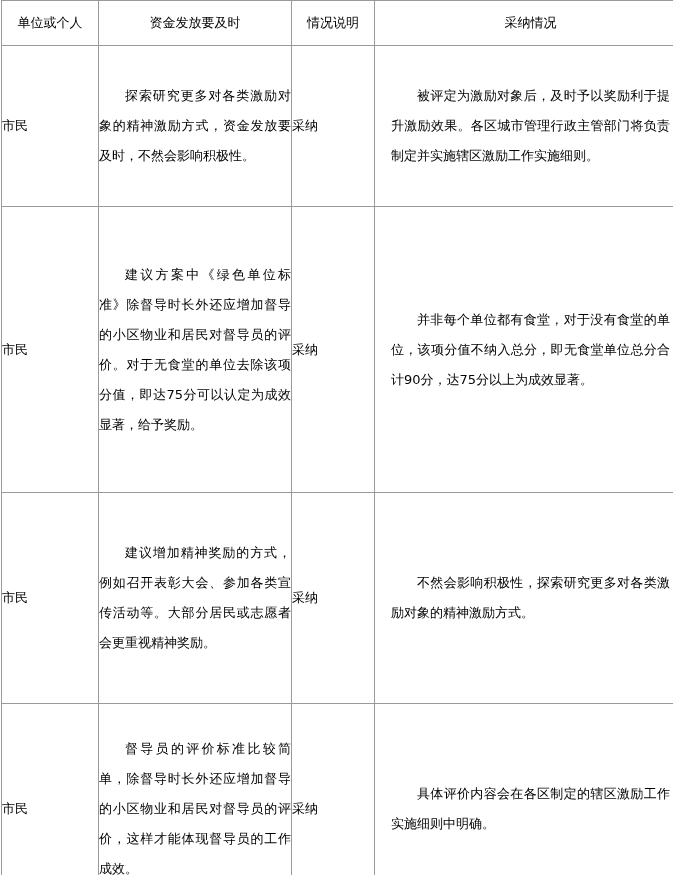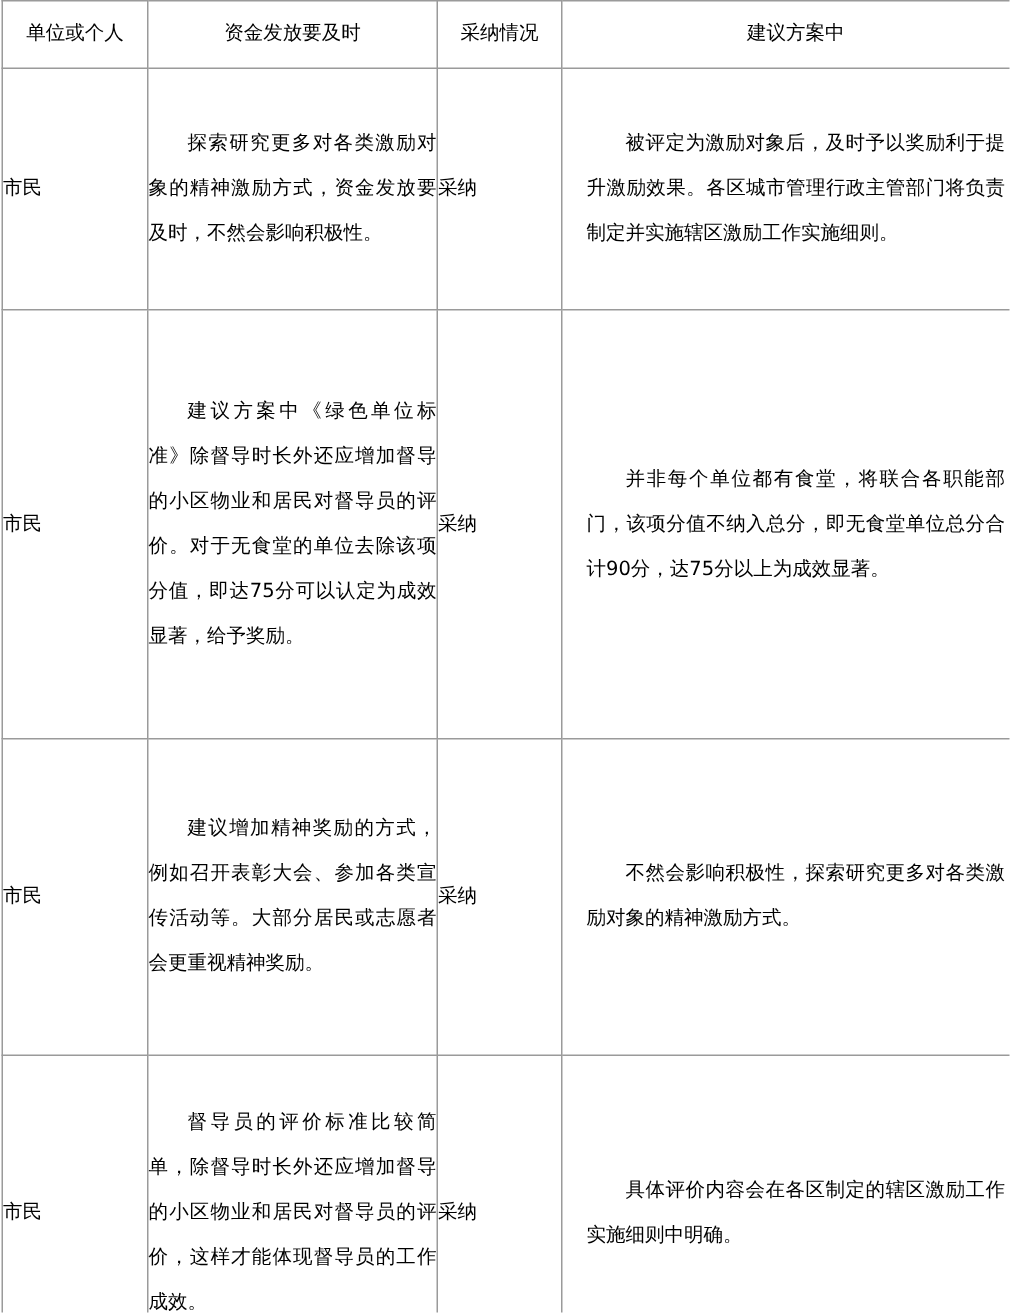--- a/index.html
+++ b/index.html
@@ -82,36 +82,36 @@
     <colgroup>
       <col class="c0">
       <col class="c1">
       <col class="c2">
       <col class="c3">
     </colgroup>
     <thead>
       <tr>
         <th class="head-cell">单位或个人</th>
         <th class="head-cell">资金发放要及时</th>
+        <th class="head-cell">情况说明</th>
         <th class="head-cell">采纳情况</th>
-        <th class="head-cell">建议方案中</th>
       </tr>
     </thead>
     <tbody>
       <tr class="row-a">
         <td class="cell-center">市民</td>
         <td class="cell-just">探索研究更多对各类激励对象的精神激励方式，资金发放要及时，不然会影响积极性。</td>
         <td class="cell-center">采纳</td>
         <td class="cell-just wide">被评定为激励对象后，及时予以奖励利于提升激励效果。各区城市管理行政主管部门将负责制定并实施辖区激励工作实施细则。</td>
       </tr>
       <tr class="row-b">
         <td class="cell-center">市民</td>
         <td class="cell-just">建议方案中《绿色单位标准》除督导时长外还应增加督导的小区物业和居民对督导员的评价。对于无食堂的单位去除该项分值，即达75分可以认定为成效显著，给予奖励。</td>
         <td class="cell-center">采纳</td>
-        <td class="cell-just wide">并非每个单位都有食堂，将联合各职能部门，该项分值不纳入总分，即无食堂单位总分合计90分，达75分以上为成效显著。</td>
+        <td class="cell-just wide">并非每个单位都有食堂，对于没有食堂的单位，该项分值不纳入总分，即无食堂单位总分合计90分，达75分以上为成效显著。</td>
       </tr>
       <tr class="row-c">
         <td class="cell-center">市民</td>
         <td class="cell-just">建议增加精神奖励的方式，例如召开表彰大会、参加各类宣传活动等。大部分居民或志愿者会更重视精神奖励。</td>
         <td class="cell-center">采纳</td>
         <td class="cell-just wide">不然会影响积极性，探索研究更多对各类激励对象的精神激励方式。</td>
       </tr>
       <tr class="row-d">
         <td class="cell-center">市民</td>
         <td class="cell-just">督导员的评价标准比较简单，除督导时长外还应增加督导的小区物业和居民对督导员的评价，这样才能体现督导员的工作成效。</td>

